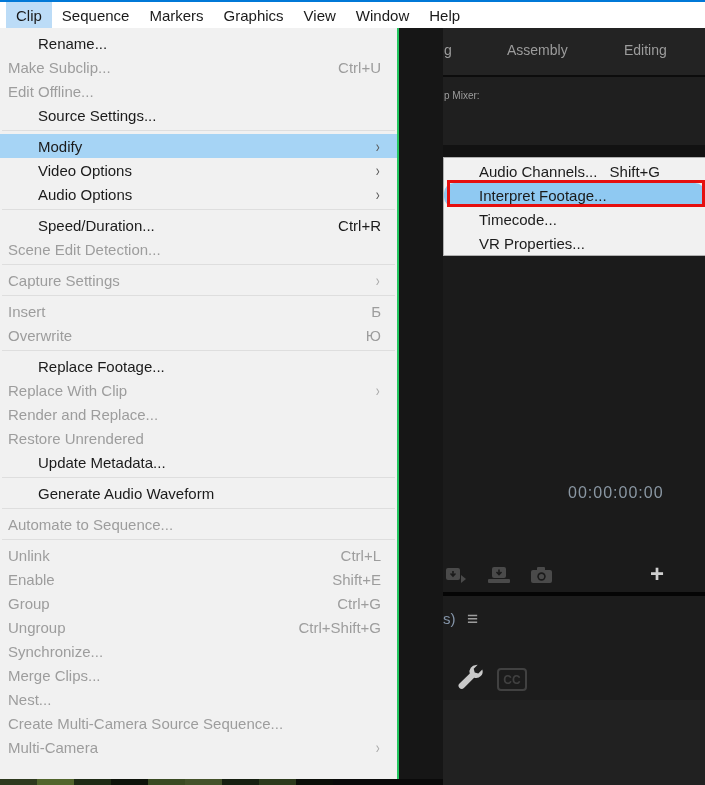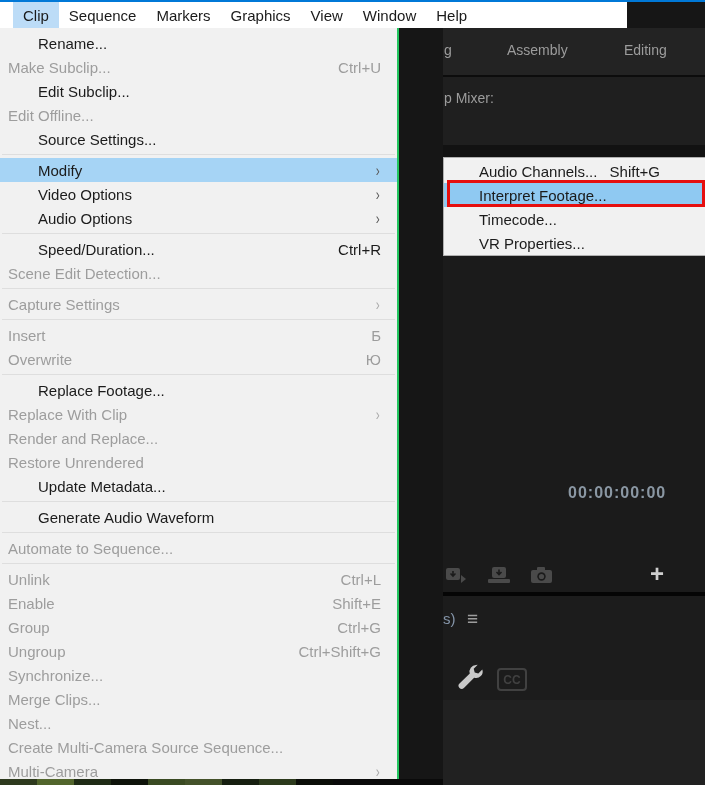--- a/index.html
+++ b/index.html
@@ -1,54 +1,54 @@
 <!DOCTYPE html>
 <html><head>
 <meta charset="utf-8">
 <style>
   html,body{margin:0;padding:0;background:#101010;}
   .stage{position:relative;width:705px;height:785px;overflow:hidden;
          font-family:"Liberation Sans",sans-serif;background:#161616;}
 
   
   .win-accent{position:absolute;left:0;top:0;width:705px;height:2px;background:#0078d7;}
-  .menubar{position:absolute;left:0;top:2px;width:627px;height:26px;background:#ffffff;
-           display:flex;align-items:stretch;padding-left:13px;box-sizing:border-box;}
+  .menubar{position:absolute;left:0;top:2px;width:705px;height:26px;background:#ffffff;
+           display:flex;align-items:stretch;padding-left:6px;box-sizing:border-box;}
   .menubar-item{display:flex;align-items:center;padding:0 10px;font-size:15px;color:#1a1a1a;cursor:default;}
   .menubar-item.selected{background:#bcdcf7;}
 
   
   .menu-panel{position:absolute;left:0;top:28px;width:399px;height:751px;background:#f1f1f1;
               border-right:2px solid #22c55e;box-sizing:border-box;padding-top:3px;overflow:hidden;}
   .menu-row{height:24px;display:flex;align-items:center;padding:0 16px 0 38px;font-size:15px;color:#1b1b1b;}
   .menu-row.disabled{color:#9d9d9d;padding-left:8px;}
   .menu-row.highlight{background:#a6d4f5;}
   .mi-shortcut{margin-left:auto;}
   .mi-arrow{margin-left:auto;font-size:17px;line-height:1;color:#5a5a5a;transform:scaleX(.7);}
   .menu-row.disabled .mi-arrow{color:#ababab;}
   .menu-sep{height:1px;background:#dedede;margin:3px 2px;}
 
   
   .submenu-panel{position:absolute;left:443px;top:157px;width:262px;height:99px;background:#f1f1f1;
                  border:1px solid #b0b0b0;border-right:none;box-sizing:border-box;padding-top:1px;overflow:hidden;}
-  .submenu-panel .menu-row{padding:0 45px 0 35px;}
+  .submenu-panel .menu-row{padding:0 45px 0 35px;border-radius:10px;}
   .submenu-panel .menu-row.highlight{background:#8fc9f2;}
   .annotation-box{position:absolute;left:447px;top:180px;width:258px;height:27px;
                   border:3px solid #e60f0f;box-sizing:border-box;z-index:5;pointer-events:none;}
 
   
   .rightside{position:absolute;left:443px;top:28px;width:262px;height:757px;background:#1b1b1b;}
   .ws-bar{position:absolute;left:0;top:0;width:262px;height:47px;background:#232323;}
   .ws-tab{position:absolute;top:14px;font-size:14px;color:#9c9c9c;white-space:nowrap;}
   .ws-frag{left:1px;}.ws-assembly{left:64px;}.ws-editing{left:181px;}
   .mixer-panel{position:absolute;left:0;top:47px;width:262px;height:70px;background:#1f1f1f;border-top:2px solid #0c0c0c;box-sizing:border-box;}
-  .mixer-frag{position:absolute;left:1px;top:13px;font-size:14px;color:#9c9c9c;}
+  .mixer-frag{position:absolute;left:1px;top:13px;font-size:10px;color:#9c9c9c;}
   .gap-strip{position:absolute;left:0;top:117px;width:262px;height:12px;background:#121212;}
   .monitor{position:absolute;left:0;top:129px;width:262px;height:435px;background:#1b1b1b;}
-  .timecode{position:absolute;left:125px;top:327px;font-size:16px;letter-spacing:1px;color:#8a97a3;font-weight:bold;}
+  .timecode{position:absolute;left:125px;top:327px;font-size:16px;letter-spacing:1px;color:#8a97a3;}
   .transport{position:absolute;left:0;top:405px;width:262px;height:30px;}
   .t-icon{position:absolute;top:4px;}
   .plus-icon{position:absolute;left:207px;top:-2px;font-size:24px;font-weight:bold;color:#cfcfcf;}
   .mon-divider{position:absolute;left:0;top:564px;width:262px;height:4px;background:#050505;}
   .timeline{position:absolute;left:0;top:568px;width:262px;height:104px;background:#1c1c1c;}
   .tl-frag{position:absolute;left:0;top:14px;font-size:15px;color:#8494a8;}
   .hamburger-icon{position:absolute;left:24px;top:12px;font-size:19px;font-weight:bold;color:#9c9c9c;}
   .wrench-wrap{position:absolute;left:12px;top:66px;}
   .cc-badge{position:absolute;left:54px;top:72px;width:30px;height:23px;border:2px solid #414141;border-radius:4px;
             box-sizing:border-box;display:flex;align-items:center;justify-content:center;
@@ -135,23 +135,20 @@
   </div>
 
   <div class="menu-panel" id="clip-menu">
       <div class="menu-row">
         <span class="mi-label">Rename...</span>
       </div>
       <div class="menu-row disabled">
         <span class="mi-label">Make Subclip...</span>
         <span class="mi-shortcut">Ctrl+U</span>
       </div>
-      <div class="menu-row">
-        <span class="mi-label">Edit Subclip...</span>
-      </div>
       <div class="menu-row disabled">
         <span class="mi-label">Edit Offline...</span>
       </div>
       <div class="menu-row">
         <span class="mi-label">Source Settings...</span>
       </div>
       <div class="menu-sep"></div>
       <div class="menu-row highlight">
         <span class="mi-label">Modify</span>
         <span class="mi-arrow">›</span>

